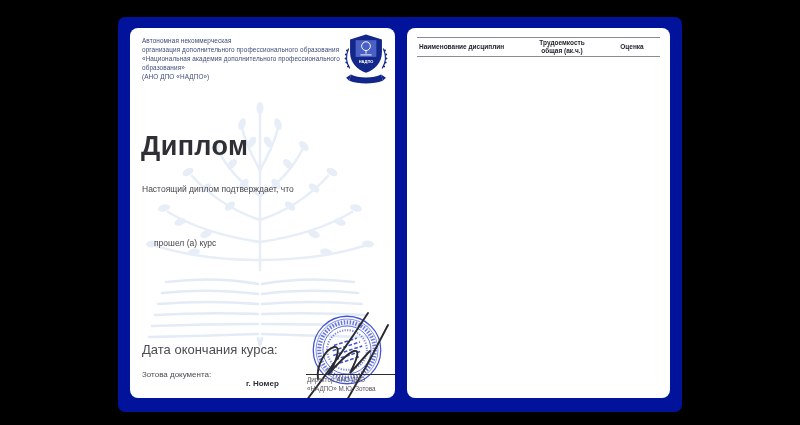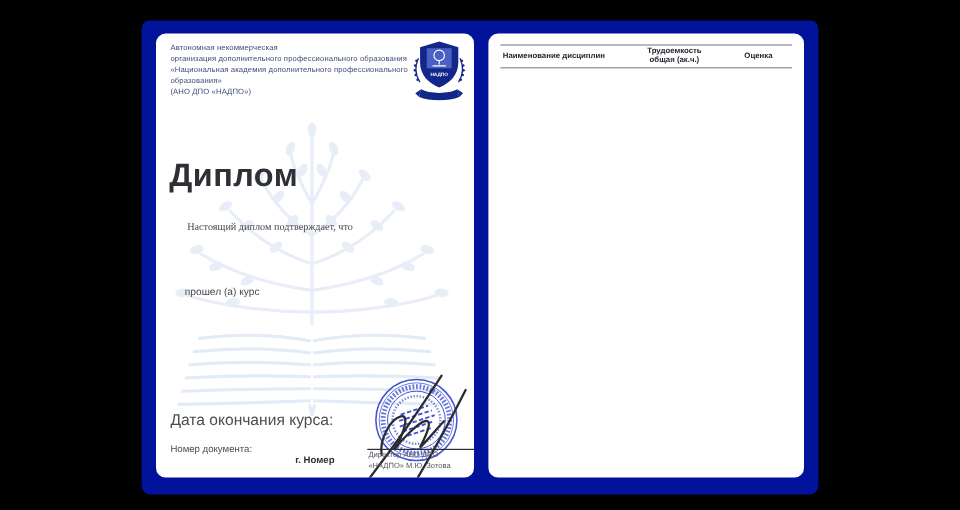--- a/index.html
+++ b/index.html
@@ -35,22 +35,22 @@
 
   .logo { position:absolute; right:5px; top:5px; width:48px; height:50px; }
 
   .watermark { position:absolute; left:4px; top:70px; width:252px; height:256px; }
 
   .diploma-title {
     position:absolute; left:11px; top:103px;
     font-size:27px; font-weight:800; color:#2e3036; letter-spacing:0.4px;
   }
   .confirm-text {
-    position:absolute; left:26px; top:156px;
-    font-size:8.5px; color:#46464c;font-family:Liberation Serif, serif;
+    position:absolute; left:12px; top:156px;
+    font-size:8.5px; color:#46464c;
   }
   .course-text {
     position:absolute; left:24px; top:210px;
     font-size:8.5px; color:#46464c;
   }
   .date-label {
     position:absolute; left:12px; top:314px;
     font-size:13px; color:#4c4c52;
   }
   .docnum-label {
@@ -192,21 +192,21 @@
         <path d="M11 52 L5 56 L9 60" fill="#13278a"></path>
         <path d="M49 52 L55 56 L51 60" fill="#13278a"></path>
       </svg>
     </div>
 
     <div class="diploma-title">Диплом</div>
     <div class="confirm-text">Настоящий диплом подтверждает, что</div>
     <div class="course-text">прошел (а) курс</div>
 
     <div class="date-label">Дата окончания курса:</div>
-    <div class="docnum-label">Номер документа:</div>
+    <div class="docnum-label">Зотова документа:</div>
     <div class="city">г. Номер</div>
 
     <div class="stamp">
       <svg viewBox="0 0 80 80" width="74" height="74">
         <g stroke="#4355d2" fill="none">
           <circle cx="40" cy="40" r="36.5" stroke-width="1.4"></circle>
           <circle cx="40" cy="40" r="33.5" stroke-width="0.7"></circle>
           <circle cx="40" cy="40" r="30" stroke-width="4.5" stroke-dasharray="1.6 1.6" opacity="0.8"></circle>
           <circle cx="40" cy="40" r="26" stroke-width="0.9"></circle>
           <circle cx="40" cy="40" r="21.5" stroke-width="2.2" stroke-dasharray="1.3 1.5" opacity="0.7"></circle>

